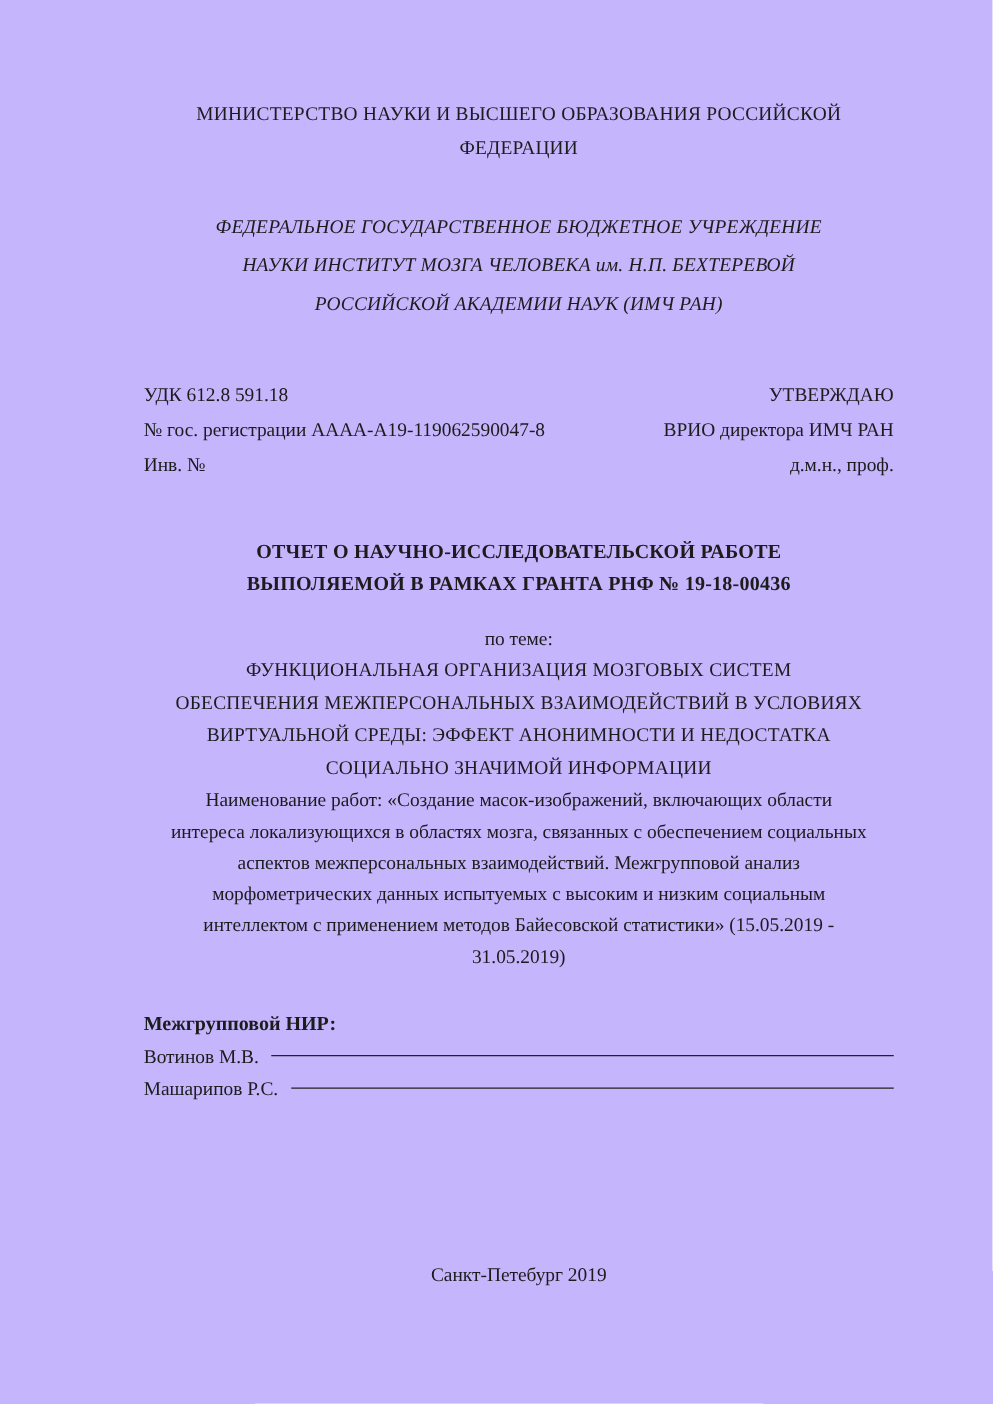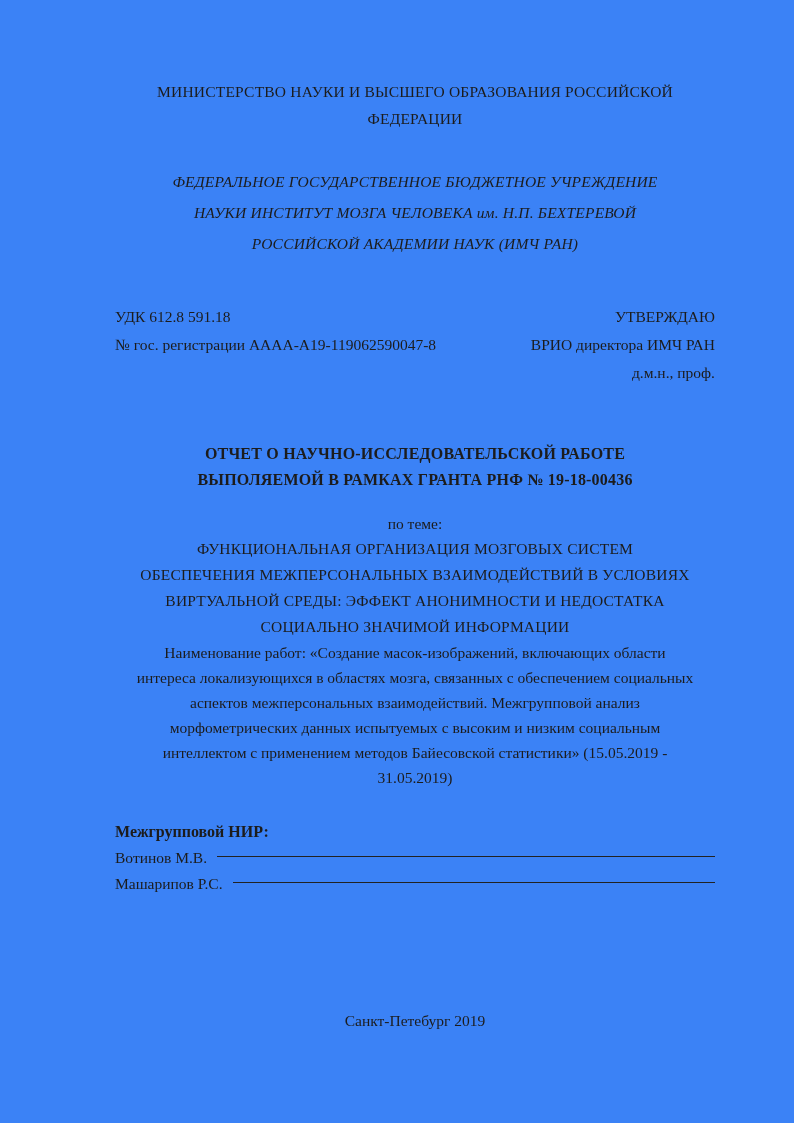--- a/index.html
+++ b/index.html
@@ -5,21 +5,21 @@
   html, body {
     margin: 0;
     padding: 0;
     background: #ffffff;
   }
   .page {
     position: relative;
     width: 794px;
     height: 1123px;
     box-sizing: border-box;
-    background: #3b82f6;
+    background: #c4b5fd;
     color: #1c1c1c;
     font-family: "Liberation Serif", "DejaVu Serif", serif;
     font-size: 15.5px;
     padding: 78px 79px 0 115px;
     overflow: hidden;
   }
   .centered {
     text-align: center;
     white-space: pre-line;
   }
@@ -41,21 +41,21 @@
   }
   .reg-left div {
     line-height: 28px;
     text-align: left;
   }
   .reg-right div {
     line-height: 28px;
     text-align: right;
   }
   .report-title {
-    margin-top: 54px;
+    margin-top: 42px;
     font-weight: bold;
     font-size: 16px;
     line-height: 26px;
     letter-spacing: 0.2px;
   }
   .topic-label {
     margin-top: 18px;
     line-height: 25px;
     text-align: center;
   }
@@ -107,20 +107,21 @@
 ФЕДЕРАЦИИ</div>
 
   <div class="institution centered">ФЕДЕРАЛЬНОЕ ГОСУДАРСТВЕННОЕ БЮДЖЕТНОЕ УЧРЕЖДЕНИЕ
 НАУКИ ИНСТИТУТ МОЗГА ЧЕЛОВЕКА им. Н.П. БЕХТЕРЕВОЙ
 РОССИЙСКОЙ АКАДЕМИИ НАУК (ИМЧ РАН)</div>
 
   <div class="reg-block">
     <div class="reg-left">
       <div>УДК 612.8 591.18</div>
       <div>№ гос. регистрации АААА-А19-119062590047-8</div>
+      <div>Инв. №</div>
     </div>
     <div class="reg-right">
       <div>УТВЕРЖДАЮ</div>
       <div>ВРИО директора ИМЧ РАН</div>
       <div>д.м.н., проф.</div>
     </div>
   </div>
 
   <div class="report-title centered">ОТЧЕТ О НАУЧНО-ИССЛЕДОВАТЕЛЬСКОЙ РАБОТЕ
 ВЫПОЛЯЕМОЙ В РАМКАХ ГРАНТА РНФ № 19-18-00436</div>

